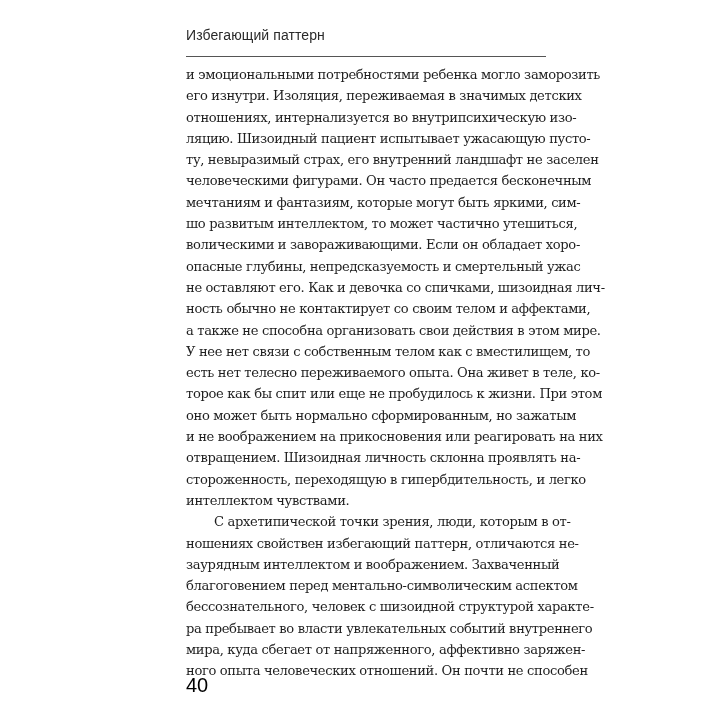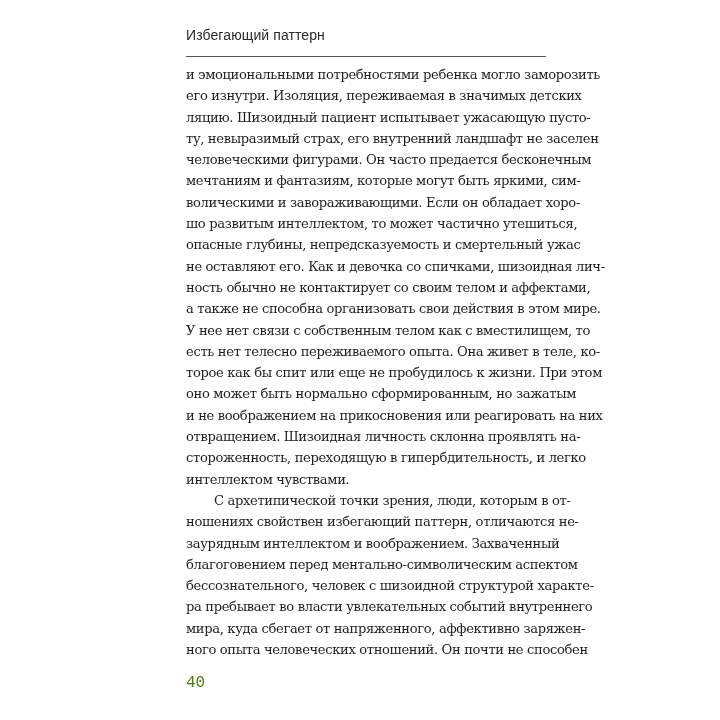--- a/index.html
+++ b/index.html
@@ -21,41 +21,42 @@
   }
   .line {
     display: block; white-space: nowrap; text-align: justify;
     text-align-last: justify; height: 21.3px; overflow: visible;
     letter-spacing: -0.35px;
   }
   .line.last { text-align-last: left; }
   .line.indent { padding-left: 28px; }
   .page-number {
     position: absolute; left: 186px; top: 674px;
-    font-family: Liberation Mono, monospace;
-    font-size: 16px; color: #4d7c0f;
+    font-family: Liberation Sans, sans-serif;
+    font-size: 20px; color: #000000;
   }
 </style>
 </head>
 <body>
 
 <div class="page">
   <div class="running-head">Избегающий паттерн</div>
   <div class="head-rule"></div>
 
   <div class="body-text">
     <div>
       <span class="line">и эмоциональными потребностями ребенка могло заморозить</span>
       <span class="line">его изнутри. Изоляция, переживаемая в значимых детских</span>
+      <span class="line">отношениях, интернализуется во внутрипсихическую изо-</span>
       <span class="line">ляцию. Шизоидный пациент испытывает ужасающую пусто-</span>
       <span class="line">ту, невыразимый страх, его внутренний ландшафт не заселен</span>
       <span class="line">человеческими фигурами. Он часто предается бесконечным</span>
       <span class="line">мечтаниям и фантазиям, которые могут быть яркими, сим-</span>
+      <span class="line">шо развитым интеллектом, то может частично утешиться,</span>
       <span class="line">волическими и завораживающими. Если он обладает хоро-</span>
-      <span class="line">шо развитым интеллектом, то может частично утешиться,</span>
       <span class="line">опасные глубины, непредсказуемость и смертельный ужас</span>
       <span class="line">не оставляют его. Как и девочка со спичками, шизоидная лич-</span>
       <span class="line">ность обычно не контактирует со своим телом и аффектами,</span>
       <span class="line">а также не способна организовать свои действия в этом мире.</span>
       <span class="line">У нее нет связи с собственным телом как с вместилищем, то</span>
       <span class="line">есть нет телесно переживаемого опыта. Она живет в теле, ко-</span>
       <span class="line">торое как бы спит или еще не пробудилось к жизни. При этом</span>
       <span class="line">оно может быть нормально сформированным, но зажатым</span>
       <span class="line">и не воображением на прикосновения или реагировать на них</span>
       <span class="line">отвращением. Шизоидная личность склонна проявлять на-</span>

